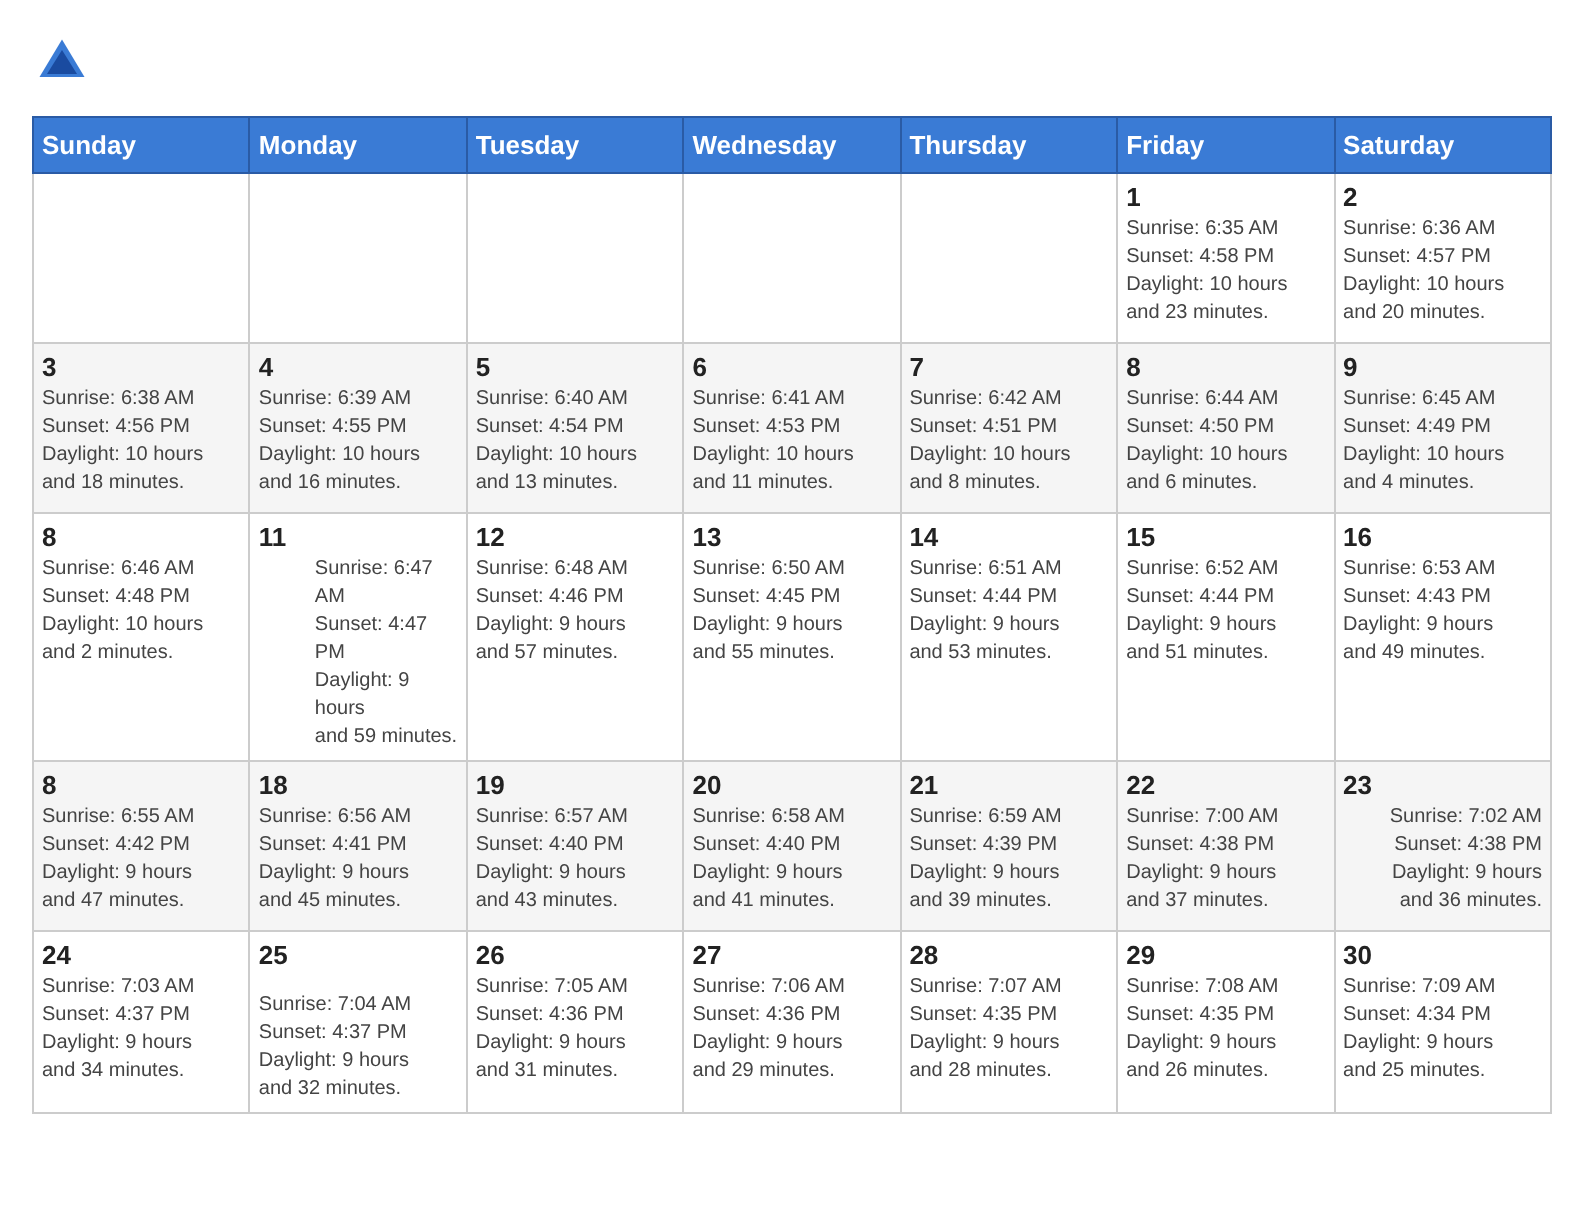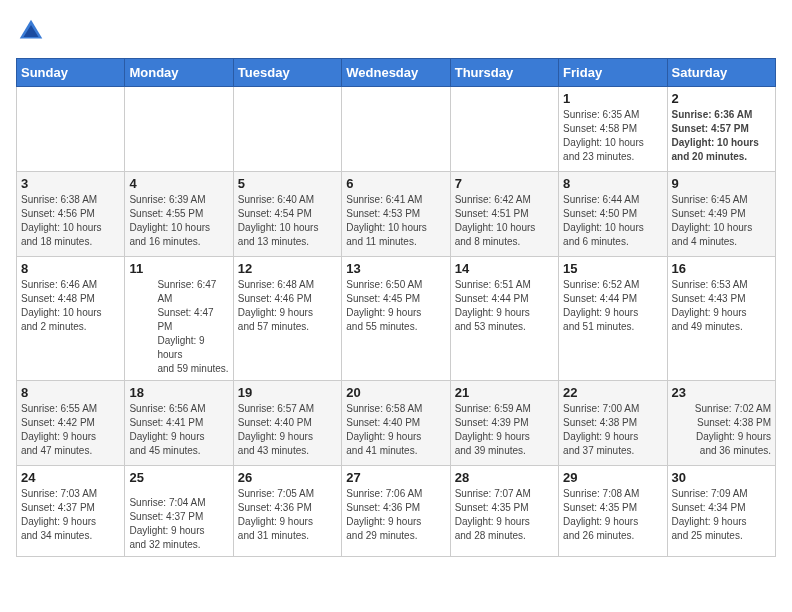--- a/index.html
+++ b/index.html
@@ -136,21 +136,21 @@
         <td class="empty-cell"></td>
         <td>
           <span class="day-num">1</span>
           <div class="day-info" style="white-space: pre-line;">Sunrise: 6:35 AM
 Sunset: 4:58 PM
 Daylight: 10 hours
 and 23 minutes.</div>
         </td>
         <td>
           <span class="day-num">2</span>
-          <div class="day-info" style="white-space: pre-line; font-weight: bold;">Sunrise: 6:36 AM
+          <div class="day-info" style="white-space: pre-line;">Sunrise: 6:36 AM
 Sunset: 4:57 PM
 Daylight: 10 hours
 and 20 minutes.</div>
         </td>
       </tr>
       <tr>
         <td>
           <span class="day-num">3</span>
           <div class="day-info" style="white-space: pre-line;">Sunrise: 6:38 AM
 Sunset: 4:56 PM

